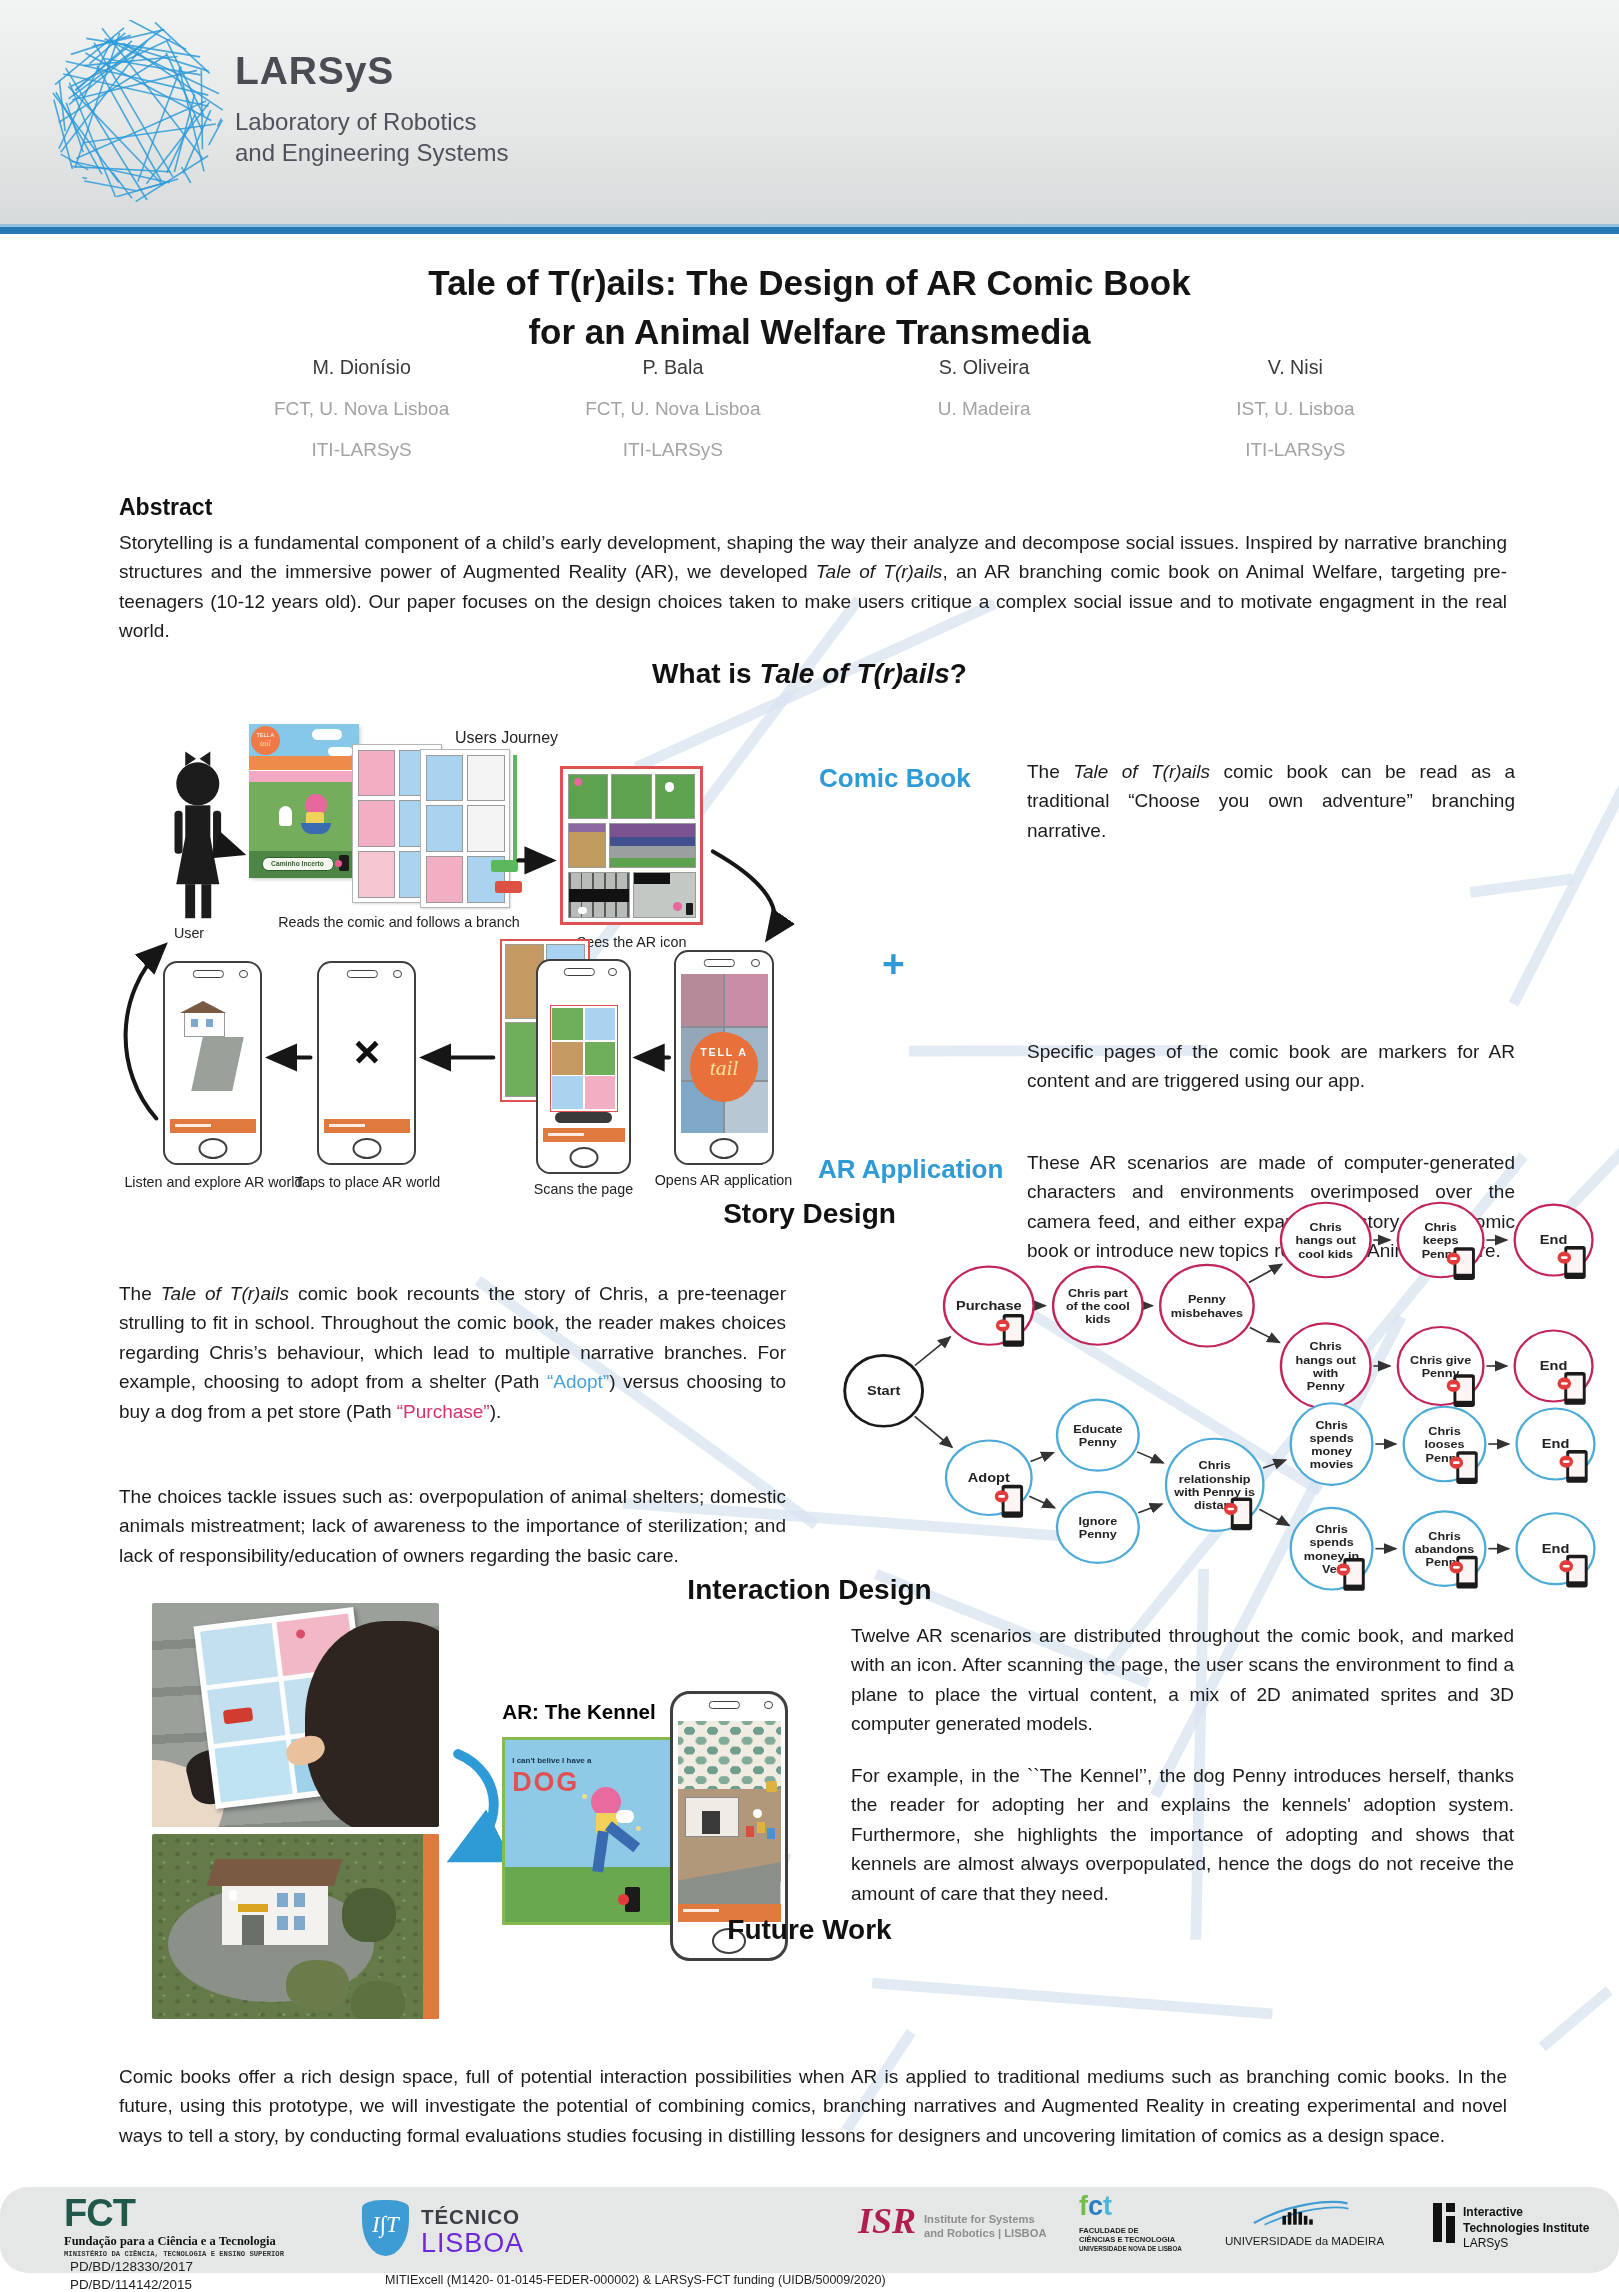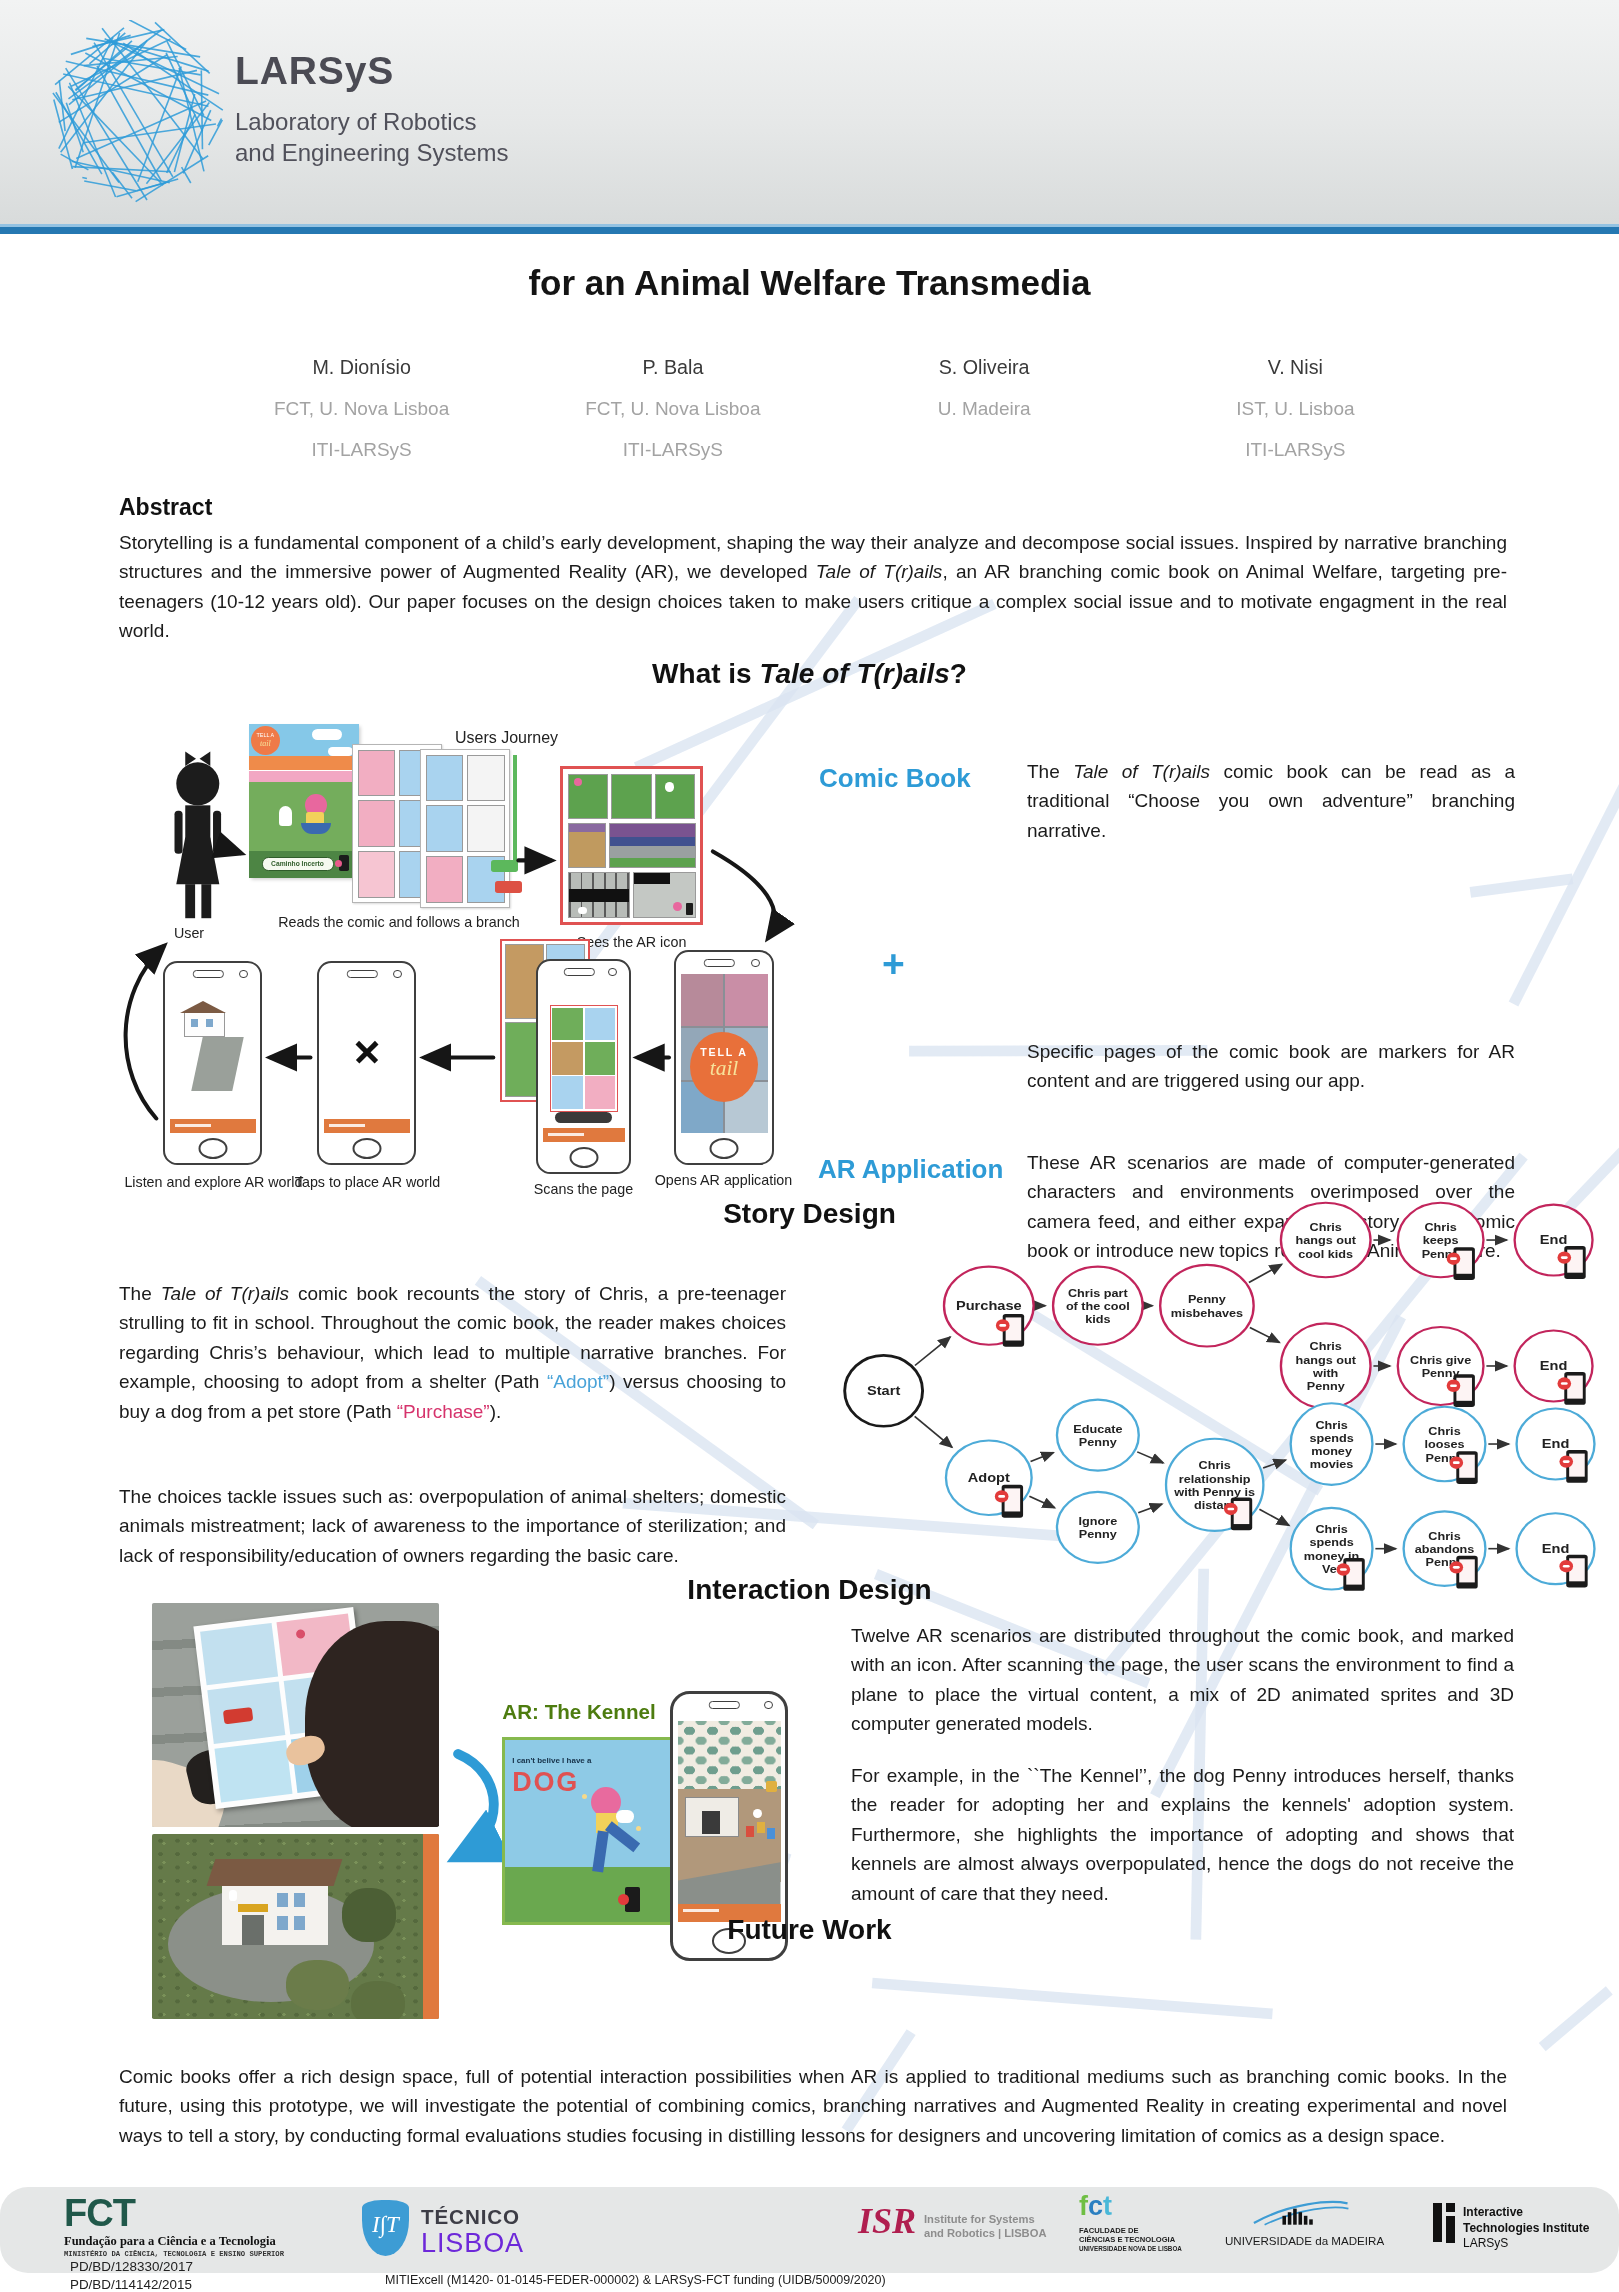--- a/index.html
+++ b/index.html
@@ -164,20 +164,21 @@
   <div class="abs hdr-title">LARSyS</div>
   <div class="abs hdr-sub">
     <div>Laboratory of Robotics</div>
     <div>and Engineering Systems</div>
   </div>
 </div>
 <div class="abs bar-light"></div>
 <div class="abs bar-dark"></div>
 
 <div class="abs title">
+  <div>Tale of T(r)ails: The Design of AR Comic Book</div>
   <div>for an Animal Welfare Transmedia</div>
 </div>
 <div class="abs authors">
   <div class="author">
     <div class="nm">M. Dionísio</div>
     <div class="af">FCT, U. Nova Lisboa</div>
     <div class="af">ITI-LARSyS</div>
   </div>
   <div class="author">
     <div class="nm">P. Bala</div>
@@ -615,21 +616,21 @@
 
 <svg class="abs" style="left:442px;top:1745px;" width="75" height="125" viewBox="0 0 84 140">
   <defs>
       <marker id="barr" markerWidth="7" markerHeight="7" refX="4.5" refY="3" orient="auto">
         <path d="M0,0 L6,3 L0,6 z" fill="#2e9bd6"></path>
       </marker>
     </defs>
   <path d="M 18,10 C 70,32 72,98 20,124" stroke="#2e9bd6" stroke-width="11" fill="none" stroke-linecap="round" marker-end="url(#barr)"></path>
 </svg>
 
-<div class="abs" style="left:494px;top:1700px;width:170px;text-align:center;font-size:20.6px;font-weight:bold;color:#4d7c0f;">AR: The Kennel</div>
+<div class="abs" style="left:494px;top:1700px;width:170px;text-align:center;font-size:20.6px;font-weight:bold;color:#000000;">AR: The Kennel</div>
 <div class="abs" style="left:502px;top:1737px;width:183px;height:188px;border:3.6px solid #86b94e;box-sizing:border-box;background:linear-gradient(180deg,#8ecae6 0 70%,#6aa84f 70% 100%);">
   <div class="abs" style="left:7.2px;top:16px;font-size:8px;font-weight:bold;color:#16324a;">I can't belive I have a</div>
   <div class="abs" style="left:7.2px;top:27px;font-size:27px;font-weight:900;color:#e05252;letter-spacing:1.8px;">DOG</div>
   <div class="abs" style="left:86px;top:47px;width:30px;height:30px;background:#e86a9e;border-radius:50%;"></div>
   <div class="abs" style="left:91px;top:73px;width:21.5px;height:19.7px;background:#f2d15a;"></div>
   <div class="abs" style="left:90px;top:91px;width:10.7px;height:41px;background:#3a6ab0;transform:rotate(8deg);"></div>
   <div class="abs" style="left:100px;top:90px;width:10.7px;height:36px;background:#3a6ab0;transform:rotate(-52deg);transform-origin:top left;"></div>
   <div class="abs" style="left:111px;top:70px;width:18px;height:13.4px;background:#fff;border-radius:6.3px;"></div>
   <div class="abs" style="left:77px;top:54px;width:5.4px;height:5.4px;background:#f5d98a;border-radius:50%;"></div>
   <div class="abs" style="left:131px;top:86px;width:5.4px;height:5.4px;background:#f5d98a;border-radius:50%;"></div>

